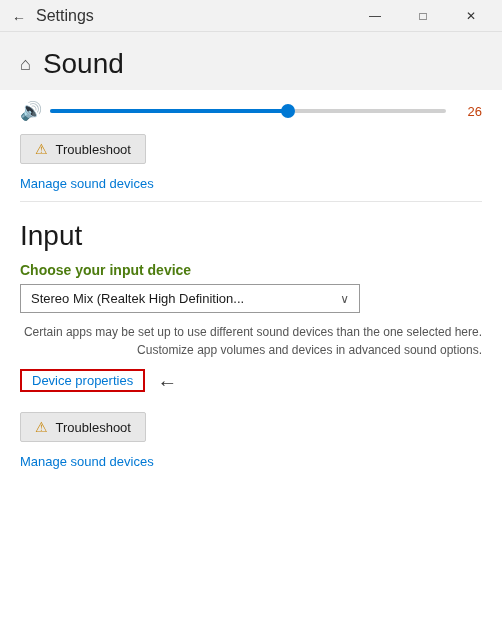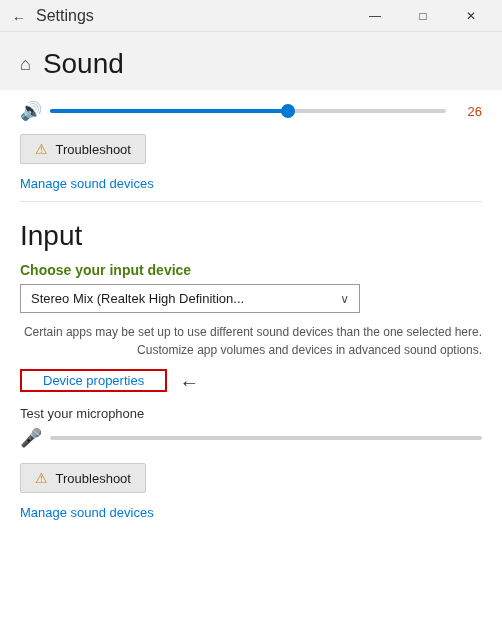--- a/index.html
+++ b/index.html
@@ -206,21 +206,21 @@
       gap: 12px;
       margin: 8px 0 14px 0;
     }
     .device-properties-link {
       color: #0078d4;
       text-decoration: none;
       font-size: 13px;
       cursor: pointer;
       display: inline-block;
       border: 2px solid #cc0000;
-      padding: 2px 21px;
+      padding: 2px 10px;
     }
 
     .arrow-indicator {
       display: flex;
       align-items: center;
       color: #333;
       font-size: 20px;
     }
 
     
@@ -331,27 +331,20 @@
     
     <p class="info-text">Certain apps may be set up to use different sound devices than the one selected here. Customize app volumes and devices in advanced sound options.</p>
 
     
     <div class="device-properties-container">
       <a class="device-properties-link">Device properties</a>
       <span class="arrow-indicator">←</span>
     </div>
 
     
-    <div class="mic-section">
-      <div class="mic-label">Test your microphone</div>
-      <div class="mic-slider-row">
-        <span class="mic-icon">🎤</span>
-        <div class="mic-slider-track"></div>
-      </div>
-    </div>
 
     
     <button class="troubleshoot-btn">
       <span class="warning-icon">⚠</span>
       <span>Troubleshoot</span>
     </button>
 
     
     <div>
       <a class="settings-link">Manage sound devices</a>

